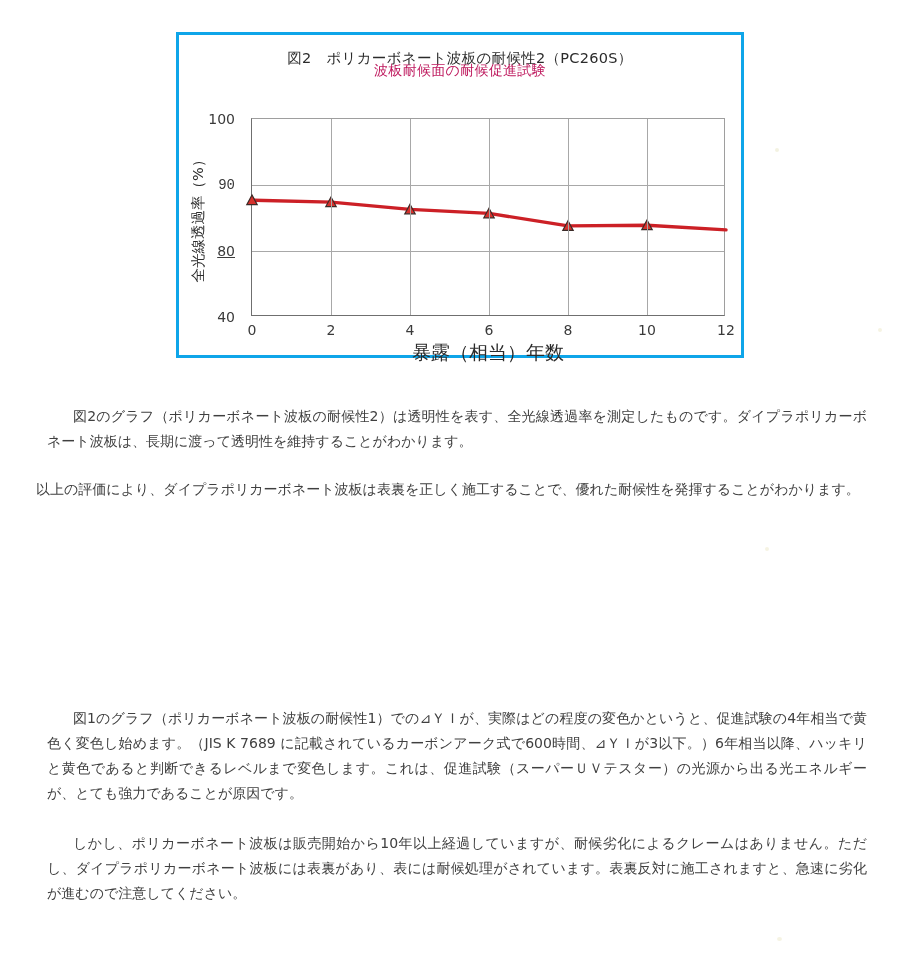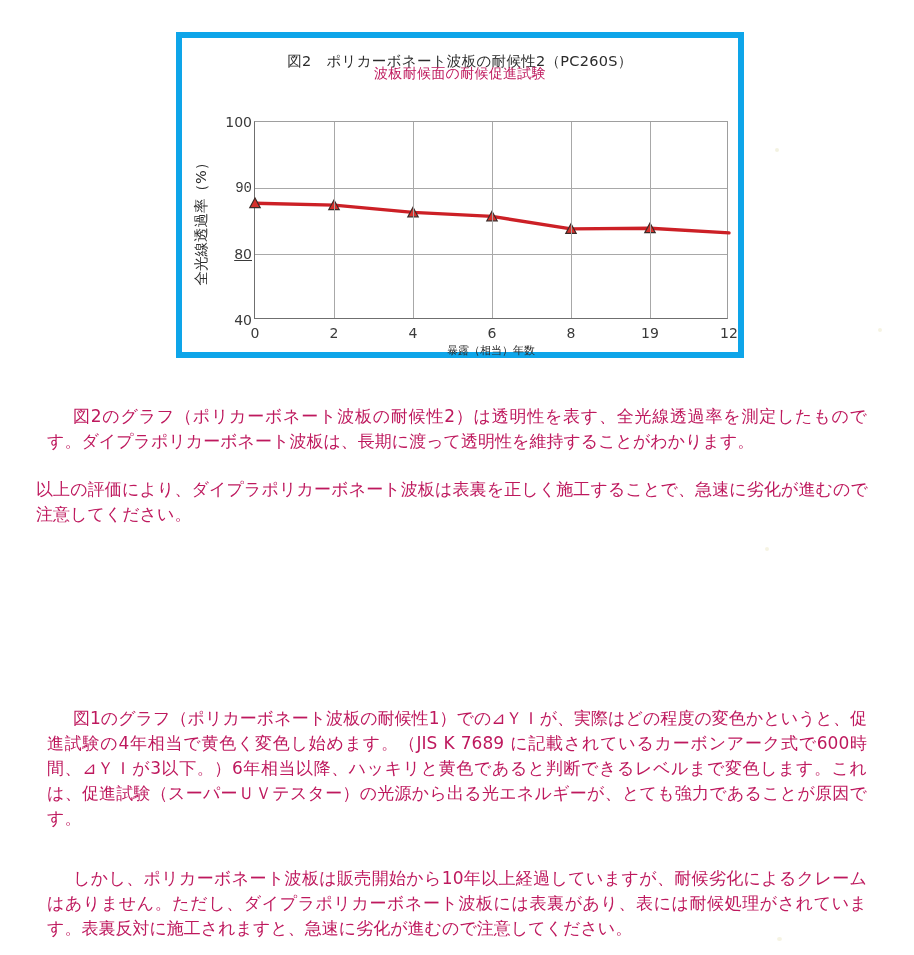--- a/index.html
+++ b/index.html
@@ -16,21 +16,21 @@
     overflow: hidden;
   }
 
   
   .figure {
     position: absolute;
     left: 176px;
     top: 32px;
     width: 568px;
     height: 326px;
-    border: 6px solid #0ea5e9;
+    border: 3px solid #0ea5e9;
     background: #ffffff;
     box-sizing: border-box;
   }
 
   .chart-title {
     position: absolute;
     top: 14px;
     left: 0;
     width: 100%;
     text-align: center;
@@ -80,21 +80,21 @@
     position: absolute;
     top: 0;
     height: 100%;
     width: 1px;
     background: #a8a8a8;
   }
 
   .ytick-label {
     position: absolute;
     right: 100%;
-    margin-right: 3px;
+    margin-right: 17px;
     transform: translateY(-50%);
     font-family: "DejaVu Sans", sans-serif;
     font-size: 14px;
     color: #3a3a3a;
     white-space: nowrap;
   }
   .xtick-label {
     position: absolute;
     top: 100%;
     margin-top: 7px;
@@ -122,45 +122,45 @@
     font-size: 14.5px;
     color: #2b2b2b;
   }
   .x-axis-title {
     position: absolute;
     left: 72px;
     width: 474px;
     top: 305px;
     text-align: center;
     font-family: "DejaVu Sans", sans-serif;
-    font-size: 11px;
+    font-size: 19px;
     color: #2b2b2b;
   }
 
   .series-svg {
     position: absolute;
     left: 0;
     top: 0;
     overflow: visible;
   }
 
   
   .para {
     position: absolute;
     font-family: "DejaVu Sans", "Liberation Serif", serif;
-    font-size: 17px;
+    font-size: 14px;
     line-height: 25px;
-    color: #be185d;
+    color: #404040;
     text-align: justify;
     text-justify: inter-character;
   }
   .p1 { left: 47px; top: 404px; width: 820px; text-indent: 26px; }
   .p2 { left: 36px; top: 477px; width: 832px; }
   .p3 { left: 47px; top: 706px; width: 820px; text-indent: 26px; }
-  .p4 { left: 47px; top: 831px; width: 820px; text-indent: 26px; margin-top: 35px; }
+  .p4 { left: 47px; top: 831px; width: 820px; text-indent: 26px; }
 
   .scan-speck {
     position: absolute;
     border-radius: 50%;
     opacity: 0.55;
   }
 </style>
 </head>
 <body>
 
@@ -193,29 +193,29 @@
         <div class="xtick-label" style="left: 0px;">0</div>
         <div class="gridline-v" style="left: 79px;"></div>
         <div class="xtick-label" style="left: 79px;">2</div>
         <div class="gridline-v" style="left: 158px;"></div>
         <div class="xtick-label" style="left: 158px;">4</div>
         <div class="gridline-v" style="left: 237px;"></div>
         <div class="xtick-label" style="left: 237px;">6</div>
         <div class="gridline-v" style="left: 316px;"></div>
         <div class="xtick-label" style="left: 316px;">8</div>
         <div class="gridline-v" style="left: 395px;"></div>
-        <div class="xtick-label" style="left: 395px;">19</div>
+        <div class="xtick-label" style="left: 395px;">10</div>
         <div class="xtick-label" style="left: 474px;">12</div>
       </div>
   </div>
 
   <div class="x-axis-title">暴露（相当）年数</div>
 </div>
 
 <div class="para p1">図2のグラフ（ポリカーボネート波板の耐候性2）は透明性を表す、全光線透過率を測定したものです。ダイプラポリカーボネート波板は、長期に渡って透明性を維持することがわかります。</div>
-<div class="para p2">以上の評価により、ダイプラポリカーボネート波板は表裏を正しく施工することで、急速に劣化が進むので注意してください。</div>
+<div class="para p2">以上の評価により、ダイプラポリカーボネート波板は表裏を正しく施工することで、優れた耐候性を発揮することがわかります。</div>
 <div class="para p3">図1のグラフ（ポリカーボネート波板の耐候性1）での⊿ＹＩが、実際はどの程度の変色かというと、促進試験の4年相当で黄色く変色し始めます。（JIS K 7689 に記載されているカーボンアーク式で600時間、⊿ＹＩが3以下。）6年相当以降、ハッキリと黄色であると判断できるレベルまで変色します。これは、促進試験（スーパーＵＶテスター）の光源から出る光エネルギーが、とても強力であることが原因です。</div>
 <div class="para p4">しかし、ポリカーボネート波板は販売開始から10年以上経過していますが、耐候劣化によるクレームはありません。ただし、ダイプラポリカーボネート波板には表裏があり、表には耐候処理がされています。表裏反対に施工されますと、急速に劣化が進むので注意してください。</div>
 
 <div class="scan-speck" style="left:775px; top:148px; width:4px; height:4px; background:#e9e7c8;"></div>
 <div class="scan-speck" style="left:878px; top:328px; width:4px; height:4px; background:#ece9cc;"></div>
 <div class="scan-speck" style="left:765px; top:547px; width:4px; height:4px; background:#ece9cc;"></div>
 <div class="scan-speck" style="left:777px; top:937px; width:5px; height:4px; background:#ece9cc;"></div>
 
 </body></html>

